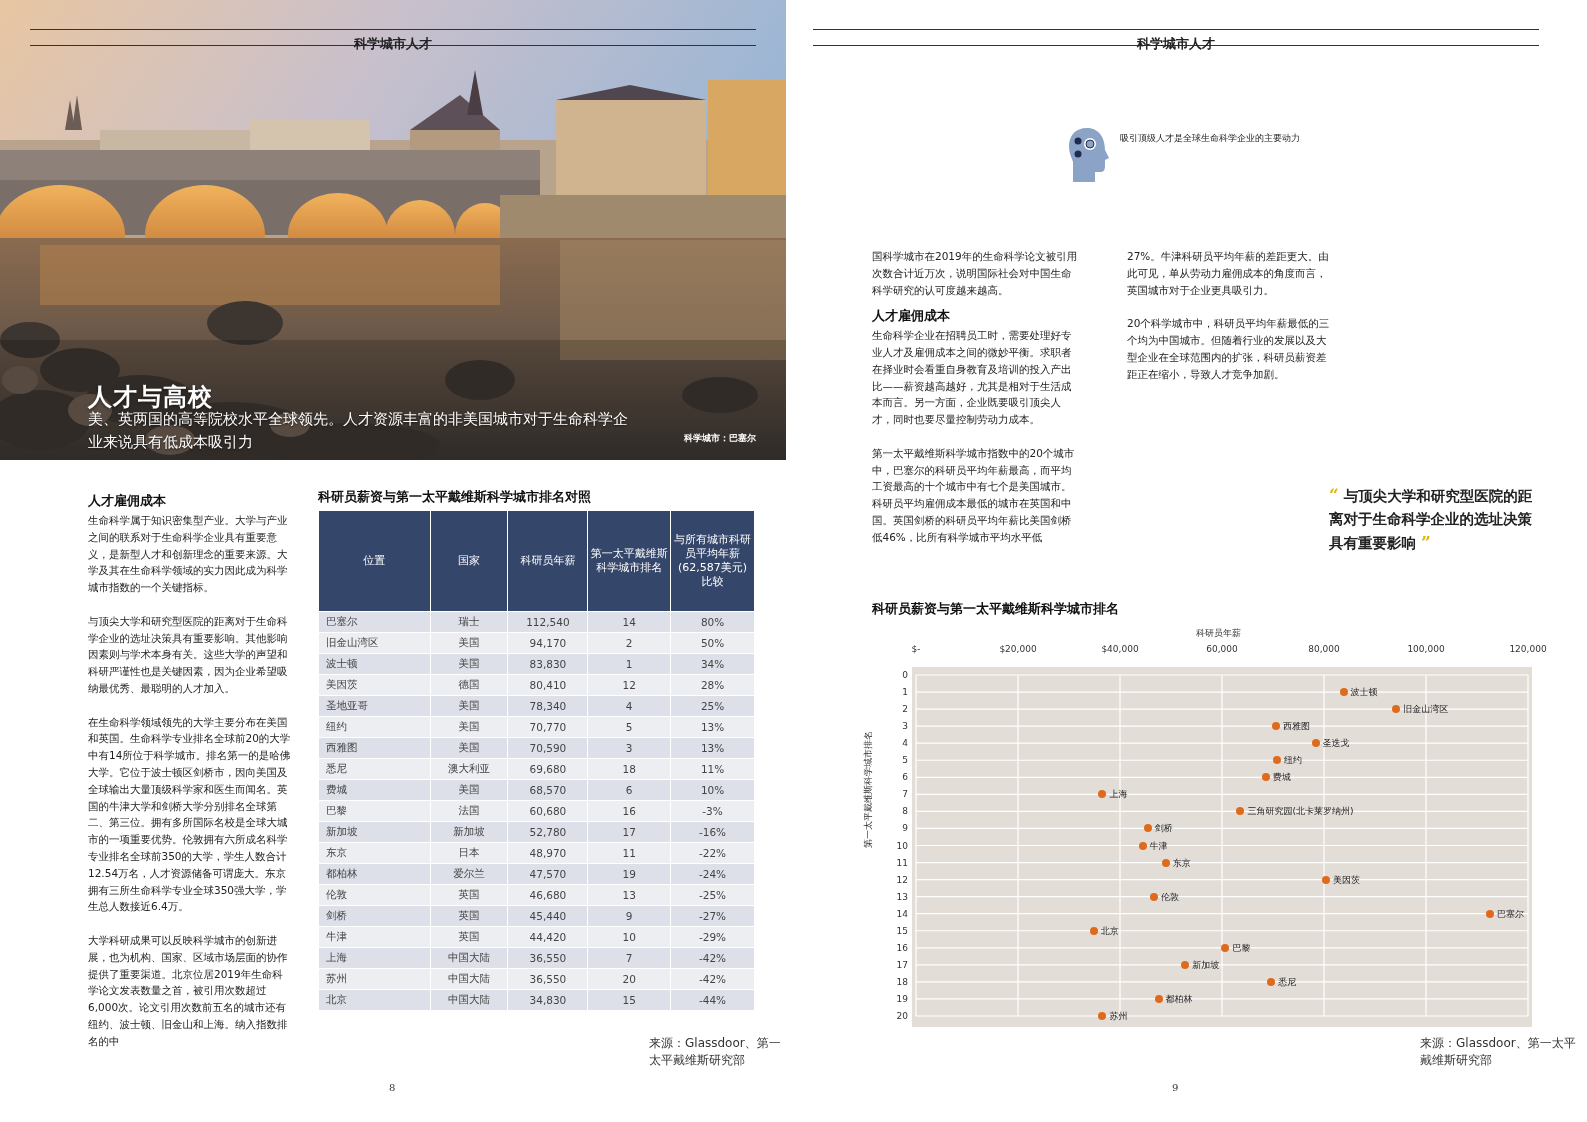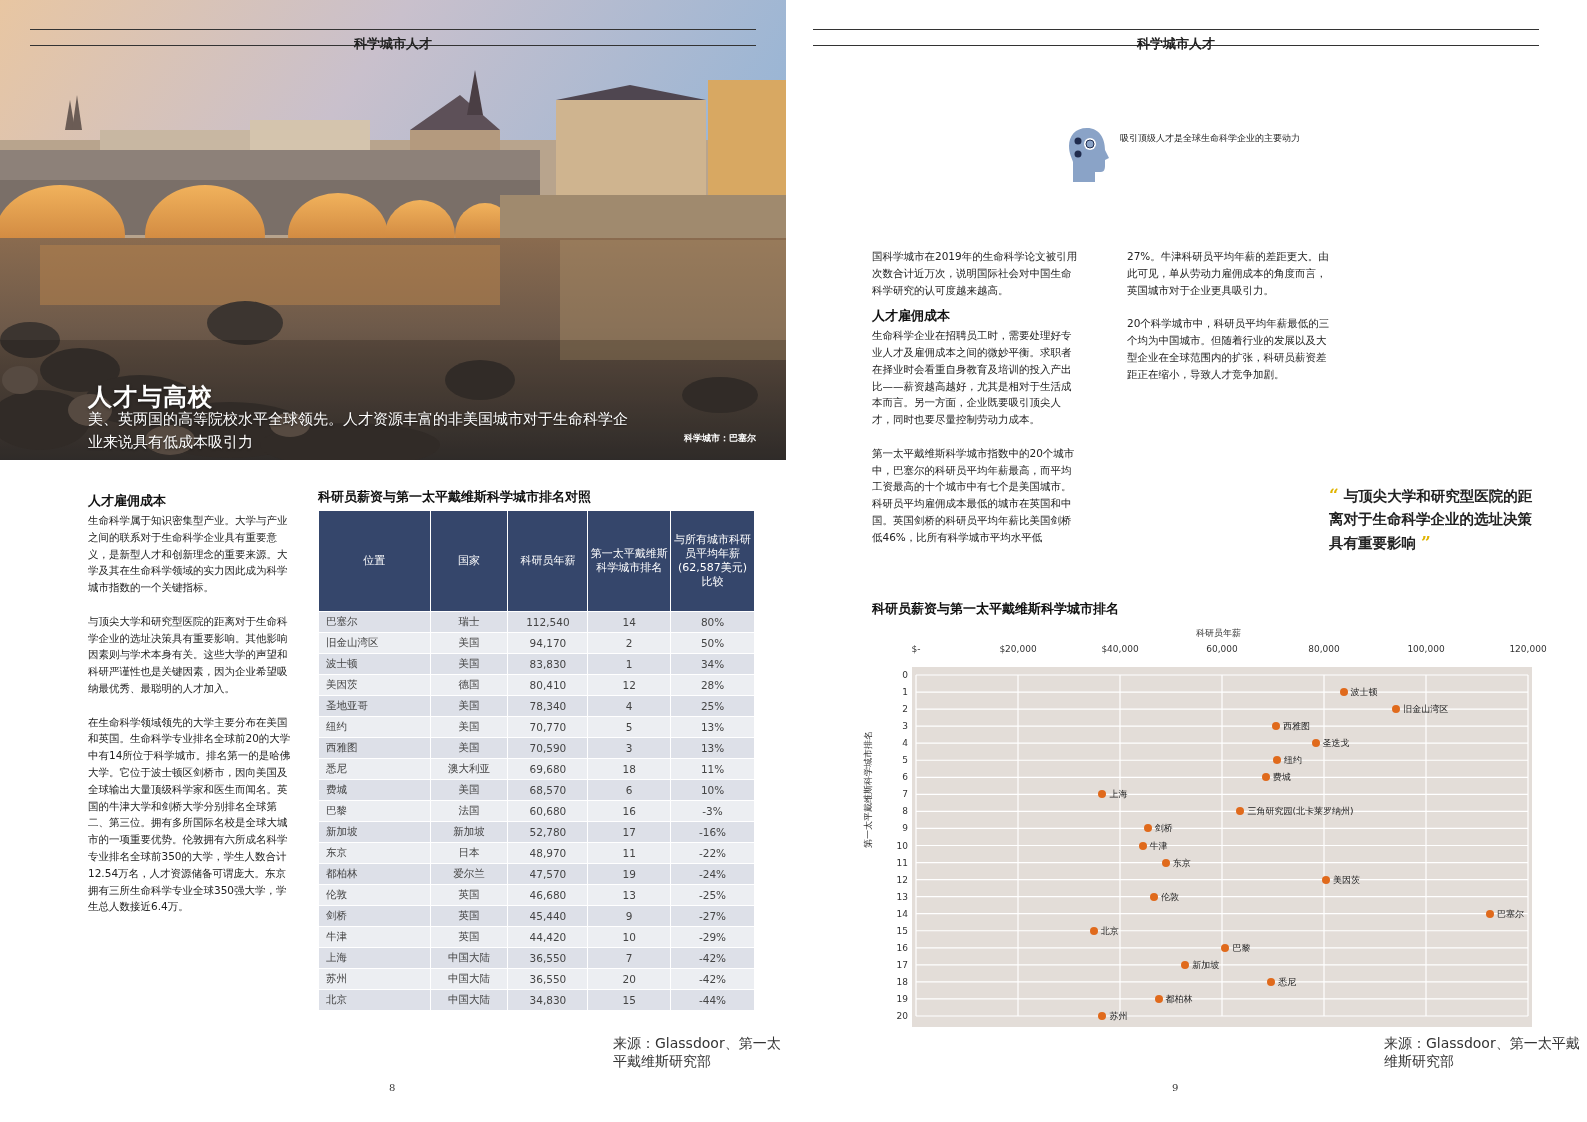--- a/index.html
+++ b/index.html
@@ -25,21 +25,21 @@
   .col-left { position: absolute; left: 88px; top: 492px; width: 205px; }
 
   
   .table-title { position: absolute; left: 318px; top: 488px; font-size: 13px; font-weight: bold; color: #111; }
   table.rank { position: absolute; left: 318px; top: 511px; width: 437px; border-collapse: collapse; font-size: 10.5px; }
   table.rank th { background: #35466b; color: #fff; font-weight: normal; height: 100px; border-left: 1px solid #fff; border-right: 1px solid #fff; font-size: 11px; line-height: 14px; padding: 0 2px; }
   table.rank td { height: 21px; text-align: center; color: #444; border: 1px solid #fff; }
   table.rank td.city { text-align: left; padding-left: 7px; }
   table.rank tr:nth-child(odd) td { background: #dde0e8; }
   table.rank tr:nth-child(even) td { background: #eceef2; }
-  .source { position: absolute; font-size: 14px; color: #333; }
+  .source { position: absolute; font-size: 12px; color: #333; margin-left: 36px; }
   .page-num { position: absolute; top: 1082px; font-size: 10px; font-family: "DejaVu Serif", serif; color: #333; }
 
   
   .right-head { top: 29px; left: 13px; width: 726px; }
   .brain { position: absolute; left: 267px; top: 126px; }
   .brain-text { position: absolute; left: 320px; top: 132px; font-size: 9px; color: #222; }
   .col-r1 { position: absolute; left: 72px; top: 248px; width: 206px; }
   .col-r2 { position: absolute; left: 306px; top: 248px; width: 206px; margin-left: 21px; }
   .pullquote { position: absolute; left: 529px; top: 484px; width: 210px; font-size: 14.5px; line-height: 23px; font-weight: bold; color: #222; }
   .pullquote .q { color: #e0b400; font-family: "DejaVu Serif", serif; font-size: 17px; }
@@ -125,20 +125,21 @@
     <div class="hero-sub">美、英两国的高等院校水平全球领先。人才资源丰富的非美国城市对于生命科学企业来说具有低成本吸引力</div>
     <div class="hero-caption">科学城市：巴塞尔</div>
   </div>
 
   <div class="col-left">
     <div class="h-section">人才雇佣成本</div>
     <div class="body-text">
       <p>生命科学属于知识密集型产业。大学与产业之间的联系对于生命科学企业具有重要意义，是新型人才和创新理念的重要来源。大学及其在生命科学领域的实力因此成为科学城市指数的一个关键指标。</p>
       <p>与顶尖大学和研究型医院的距离对于生命科学企业的选址决策具有重要影响。其他影响因素则与学术本身有关。这些大学的声望和科研严谨性也是关键因素，因为企业希望吸纳最优秀、最聪明的人才加入。</p>
       <p>在生命科学领域领先的大学主要分布在美国和英国。生命科学专业排名全球前20的大学中有14所位于科学城市。排名第一的是哈佛大学。它位于波士顿区剑桥市，因向美国及全球输出大量顶级科学家和医生而闻名。英国的牛津大学和剑桥大学分别排名全球第二、第三位。拥有多所国际名校是全球大城市的一项重要优势。伦敦拥有六所成名科学专业排名全球前350的大学，学生人数合计12.54万名，人才资源储备可谓庞大。东京拥有三所生命科学专业全球350强大学，学生总人数接近6.4万。</p>
+      <p>大学科研成果可以反映科学城市的创新进展，也为机构、国家、区域市场层面的协作提供了重要渠道。北京位居2019年生命科学论文发表数量之首，被引用次数超过6,000次。论文引用次数前五名的城市还有纽约、波士顿、旧金山和上海。纳入指数排名的中</p>
     </div>
   </div>
 
   <div class="table-title">科研员薪资与第一太平戴维斯科学城市排名对照</div>
   <table class="rank">
     <thead>
       <tr>
         <th style="width:112px">位置</th>
         <th style="width:78px">国家</th>
         <th style="width:80px">科研员年薪</th>

